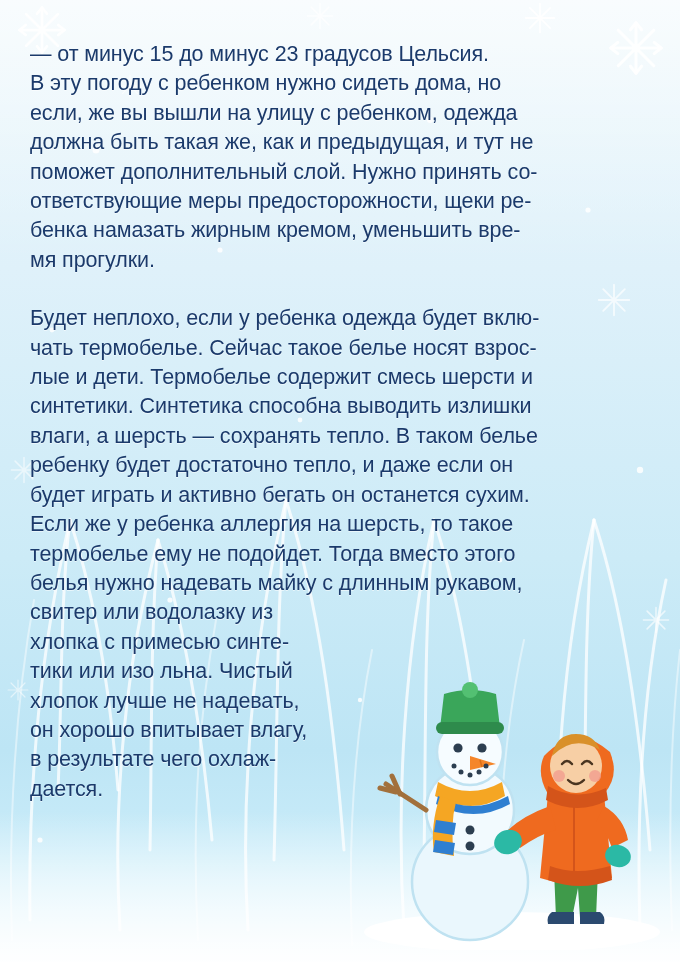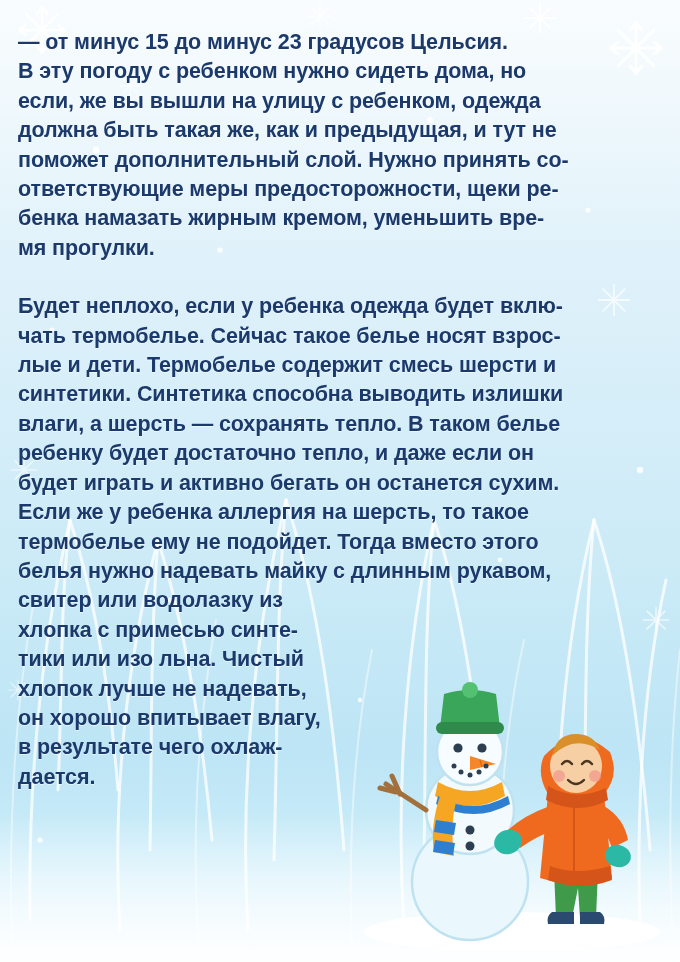--- a/index.html
+++ b/index.html
@@ -53,23 +53,23 @@
 
   
   .content {
     position: absolute;
     top: 28px;
     left: 18px;
     width: 648px;
   }
 
   .para {
-    margin: 0;
+    margin: 12px;
     color: #1b3a6b;
-    font-weight: bold;
+    font-weight: normal;
     font-size: 21.5px;
     line-height: 29.4px;
     letter-spacing: -0.1px;
     white-space: pre-line;
     text-shadow: 0 1px 0 rgba(255,255,255,0.55);
   }
 
   .para + .para {
     margin-top: 29px;
   }

